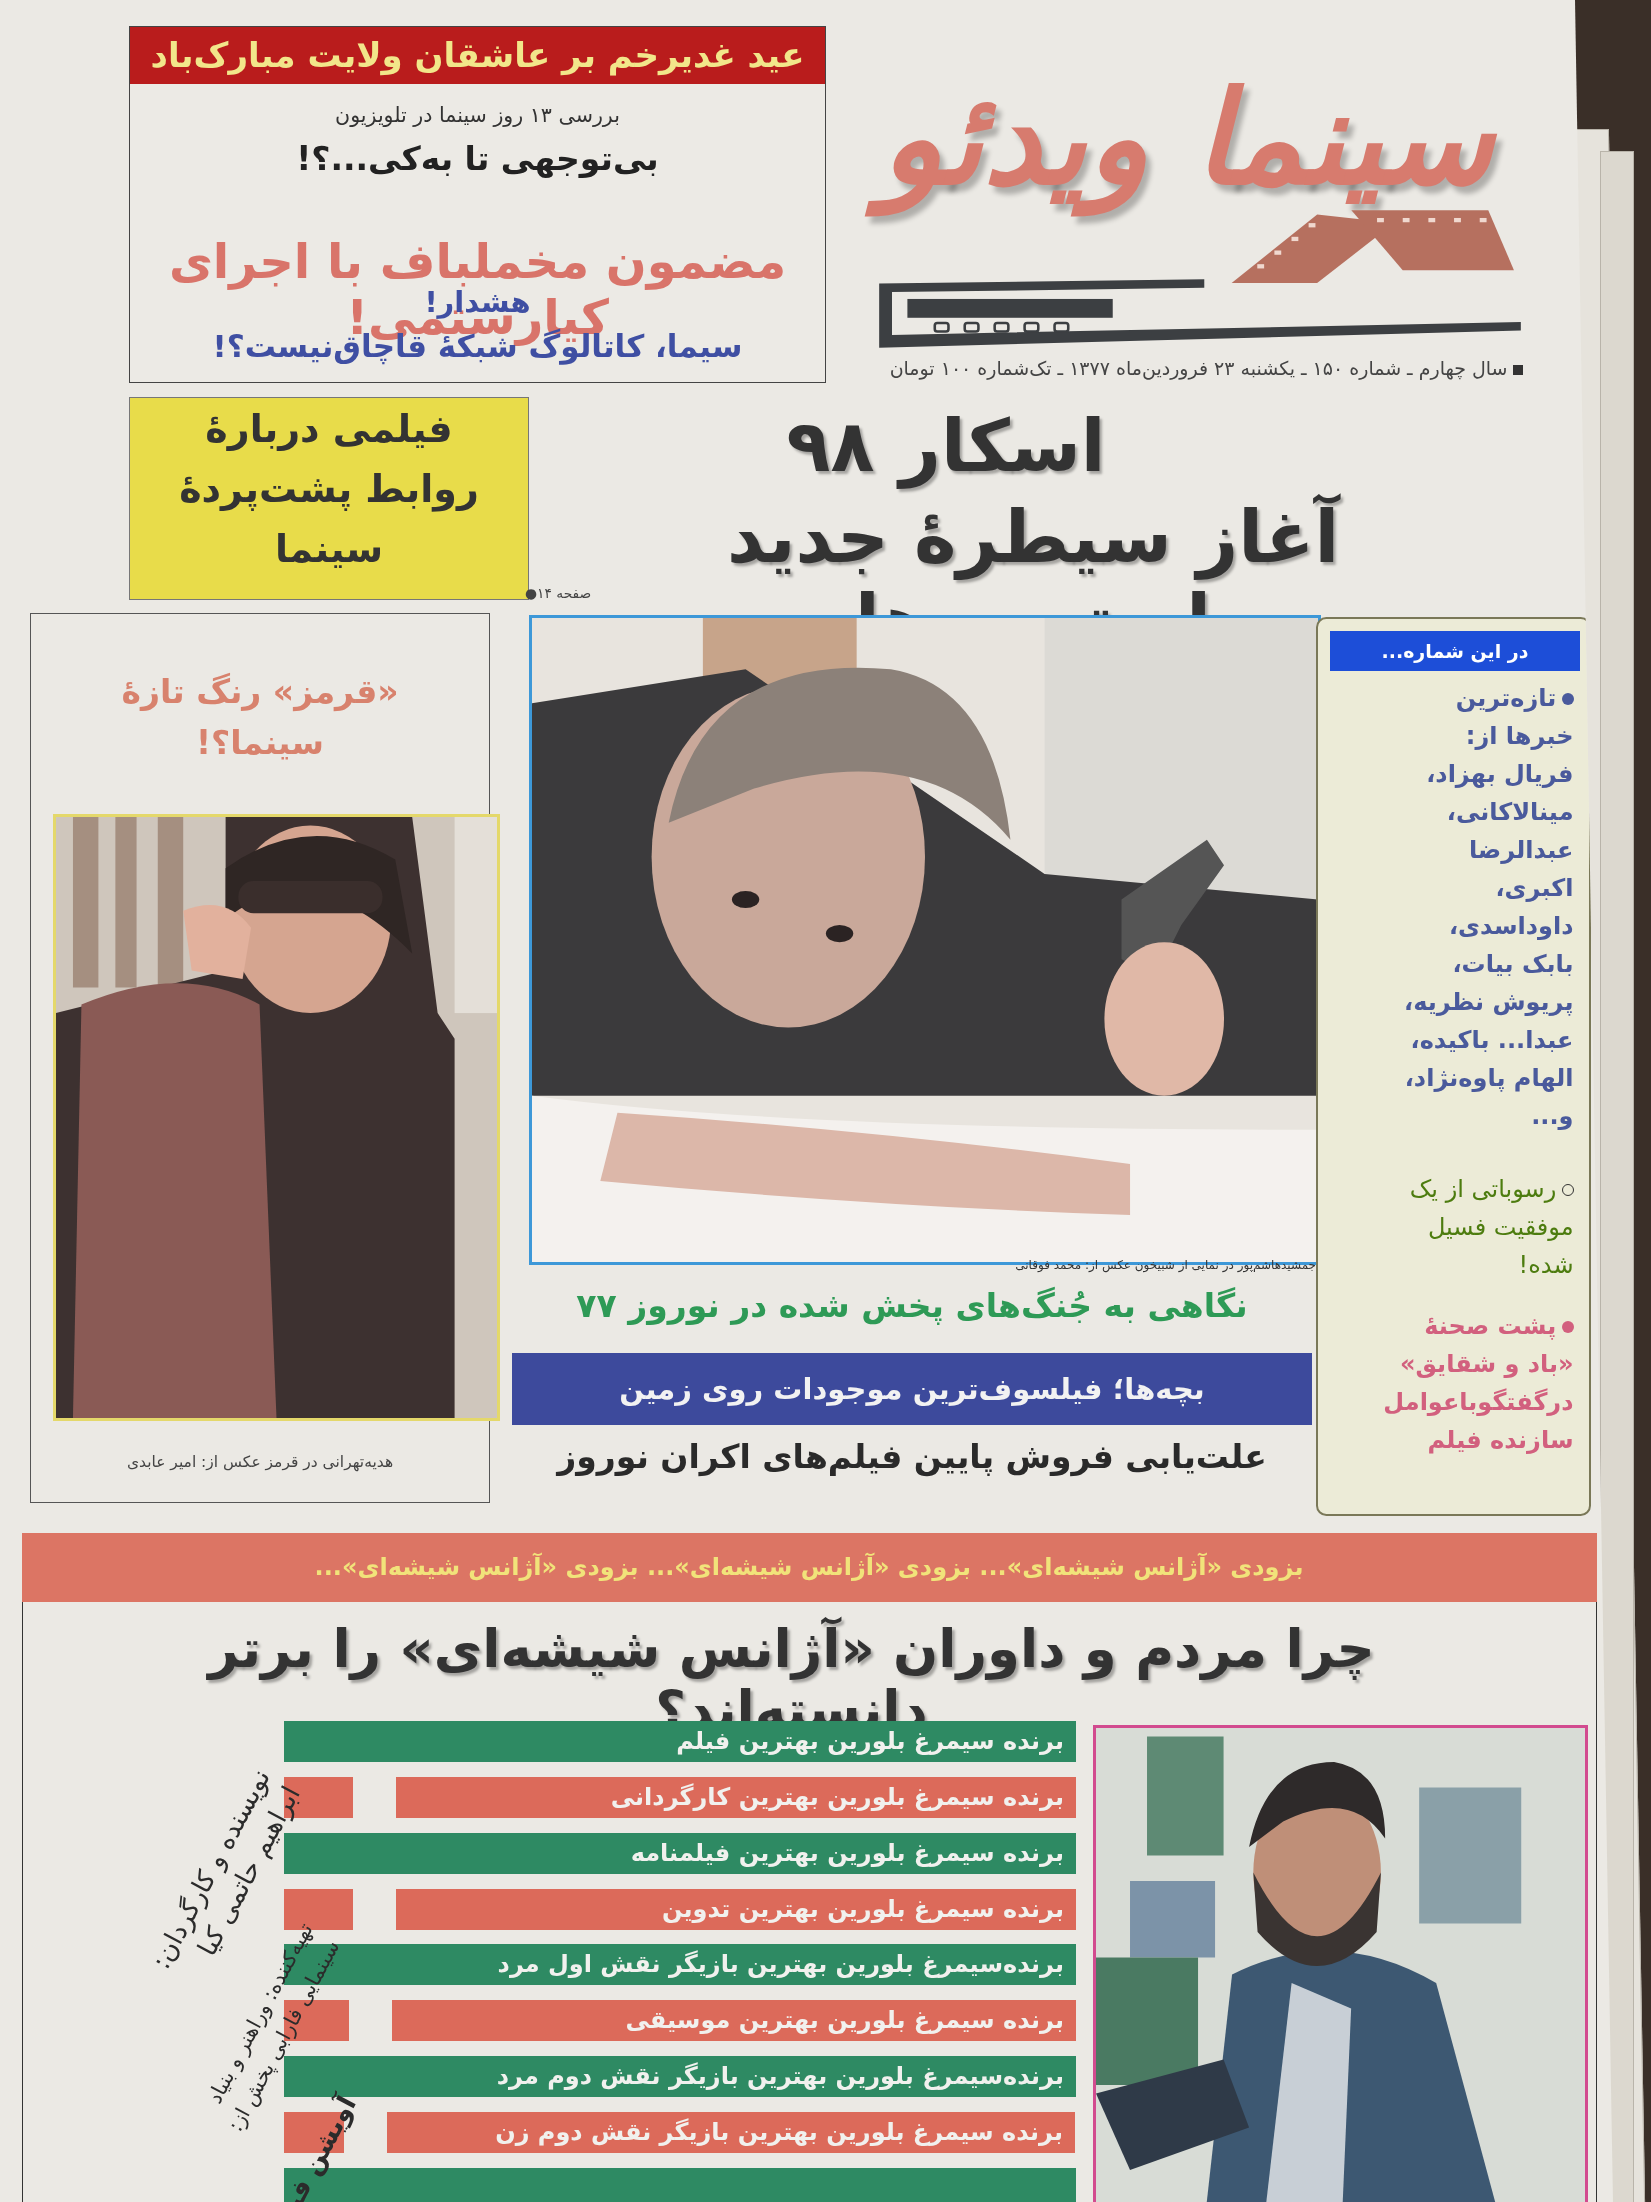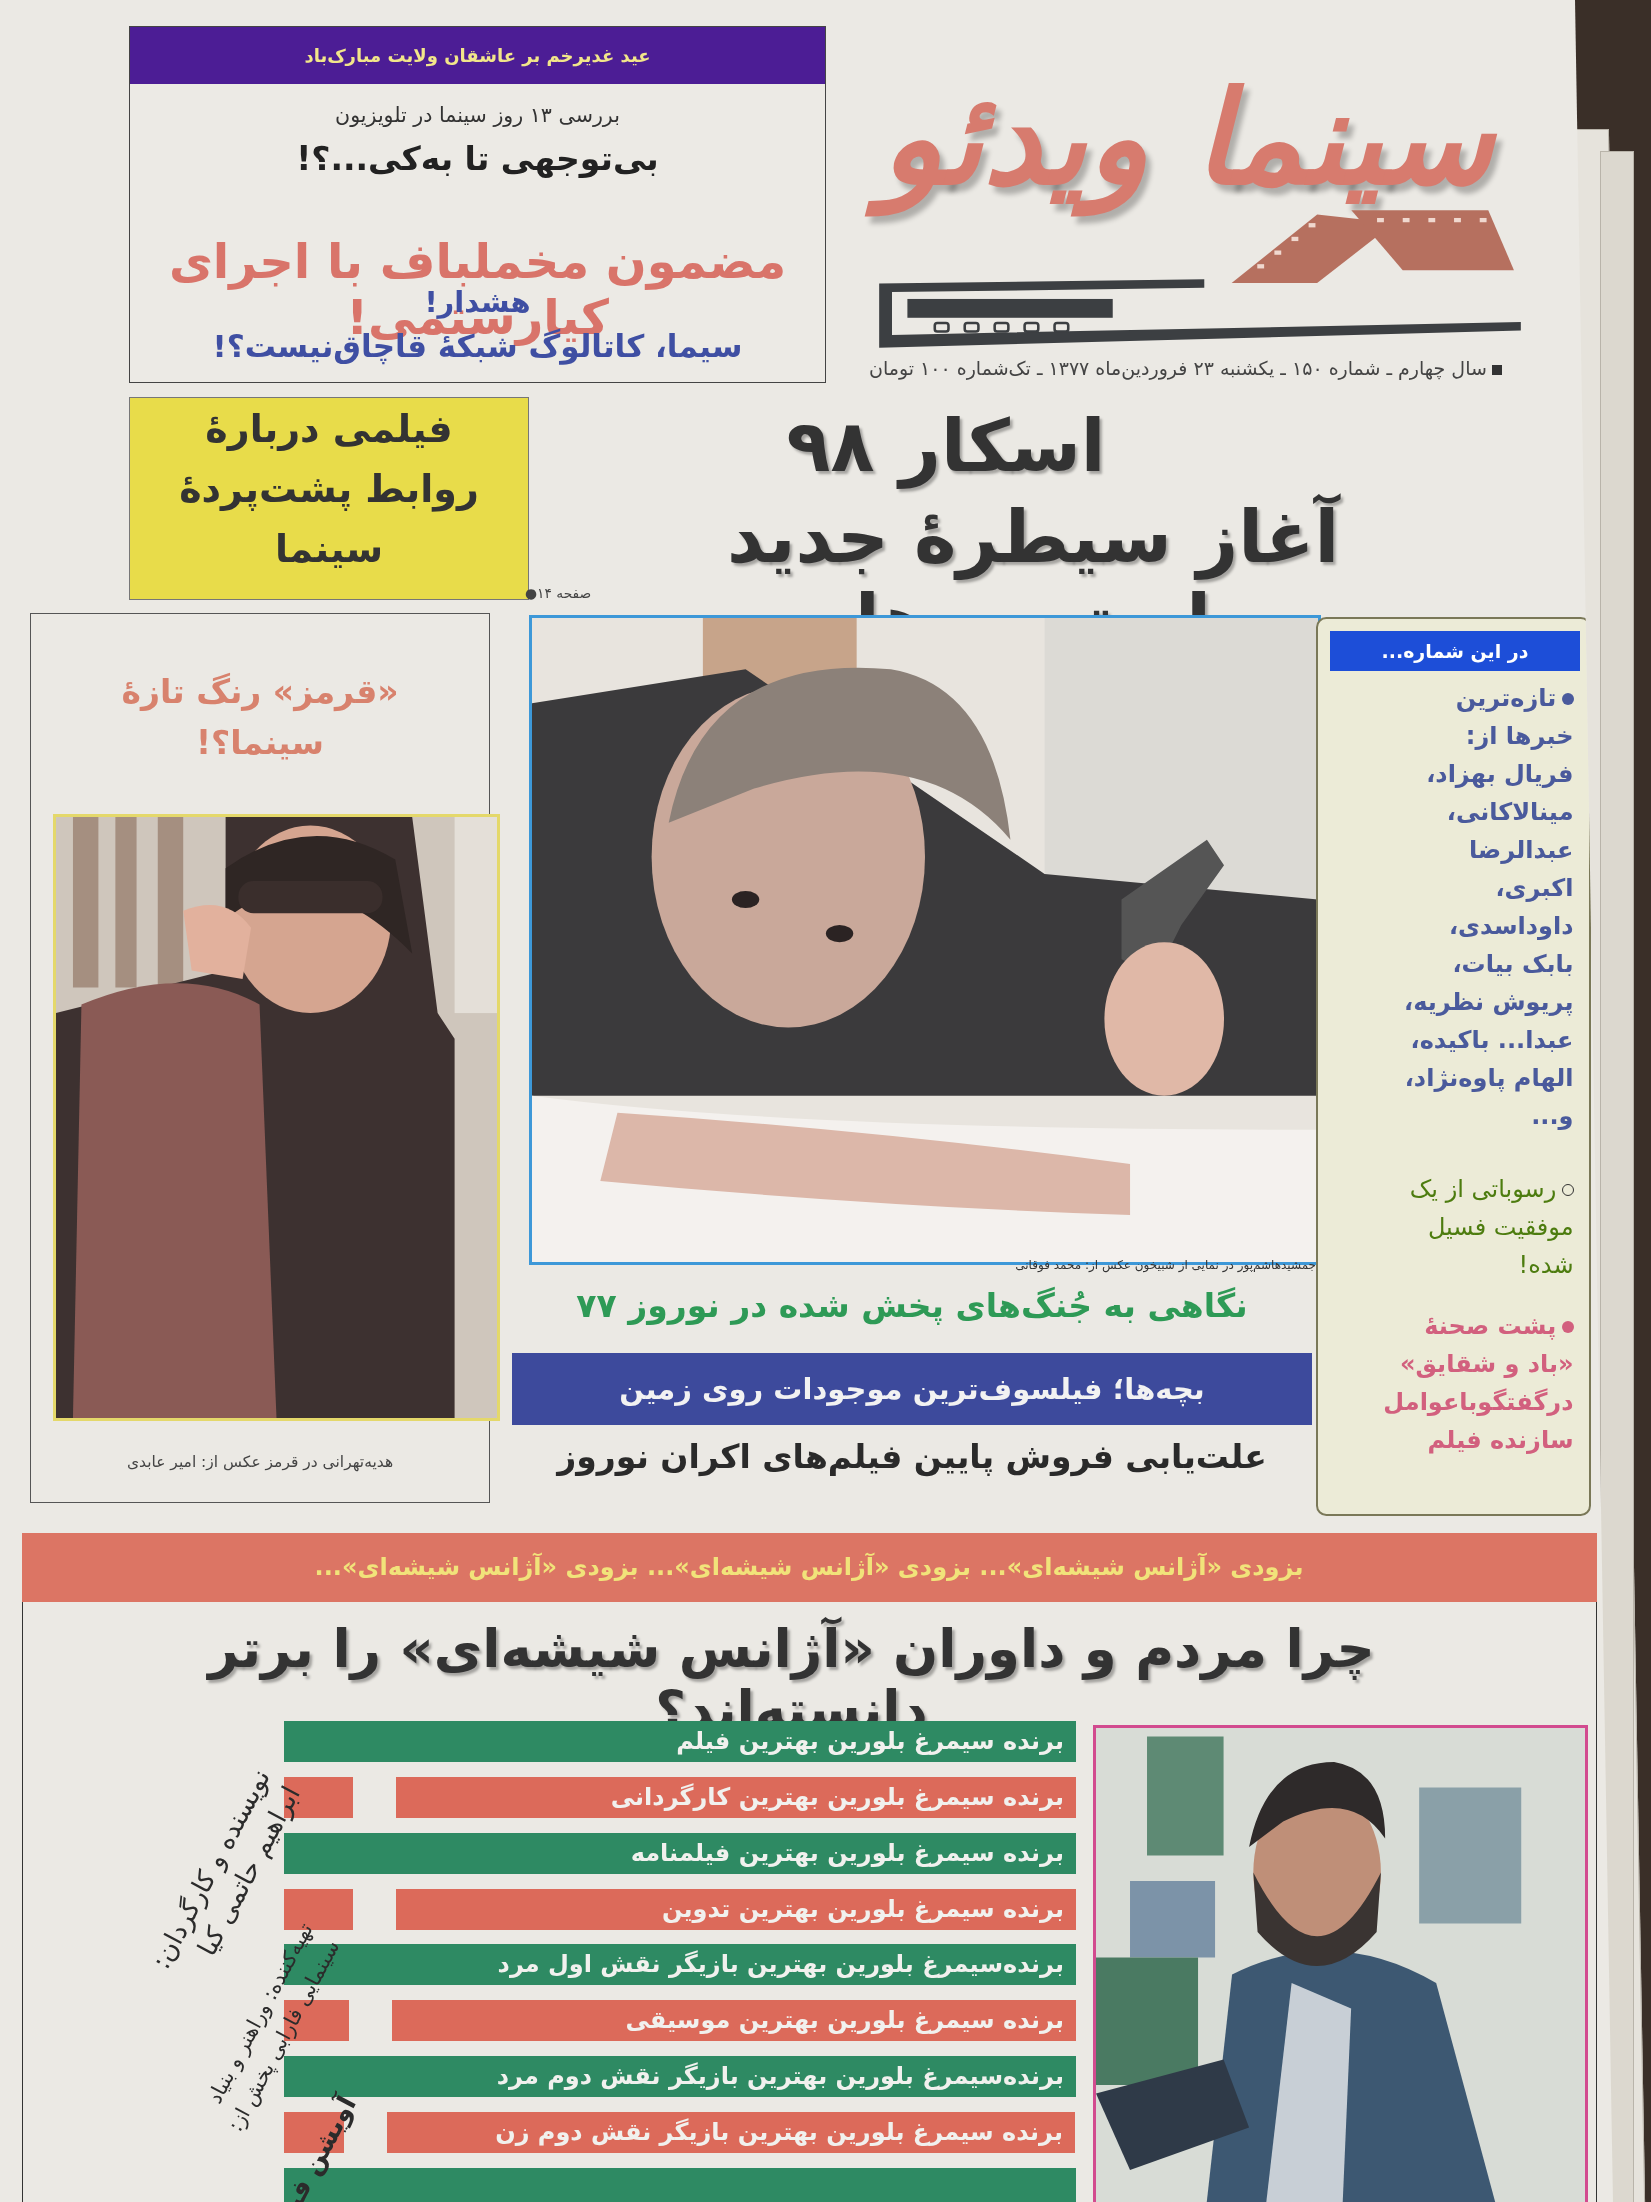--- a/index.html
+++ b/index.html
@@ -15,21 +15,21 @@
   .page {
     position: absolute; left: 0; top: 0; width: 1618px; height: 2203px;
     background: #ebe9e4;
     clip-path: polygon(0 0, 1575px 0, 1613px 2203px, 0 2203px);
   }
   .abs { position: absolute; }
   .rtl { direction: rtl; text-align: center; }
 
   
   .top-box { left: 129px; top: 26px; width: 697px; height: 357px; border: 1.7px solid #444; background: #eceae5; }
-  .green-banner { left: 0; top: 0; width: 100%; height: 57px; background: #4c1d95; color: #f2e68a; font-weight: bold; font-size: 18px; line-height: 57px; }
+  .green-banner { left: 0; top: 0; width: 100%; height: 57px; background: #b91c1c; color: #f2e68a; font-weight: bold; font-size: 34px; line-height: 57px; }
   .tb-sub { left: 0; top: 76px; width: 100%; font-size: 20.6px; color: #333; }
   .tb-q { left: 0; top: 112px; width: 100%; font-size: 33px; color: #222; font-weight: bold; }
   .tb-red { left: 0; top: 206px; width: 100%; font-size: 48px; color: #d9746a; font-weight: bold; }
   .tb-warn { left: 0; top: 258px; width: 100%; font-size: 29px; color: #3f4fa3; font-weight: bold; }
   .tb-blue { left: 0; top: 301px; width: 100%; font-size: 31px; color: #3f4fa3; font-weight: bold; }
 
   
   .masthead-title { left: 860px; top: 52px; width: 654px; height: 172px; font-size: 129px; color: #d77b6e; font-weight: bold; text-shadow: 5.2px 6.9px 5.2px rgba(0,0,0,0.25); line-height: 172px; font-style: italic; }
   .film-strip { left: 1222px; top: 206px; width: 293px; height: 77px; }
   .vcr { left: 873px; top: 275px; width: 654px; height: 77px; }
@@ -110,21 +110,21 @@
     <path d="M5,10 L385,5 L385,15 L20,20 L20,70 L755,55 L755,65 L5,85 Z" fill="#3c3f42"></path>
     <rect x="38" y="28" width="240" height="22" fill="#3c3f42"></rect>
     <g fill="none" stroke="#3c3f42" stroke-width="3">
       <rect x="70" y="56" width="16" height="10" rx="3"></rect>
         <rect x="105" y="56" width="16" height="10" rx="3"></rect>
         <rect x="140" y="56" width="16" height="10" rx="3"></rect>
         <rect x="175" y="56" width="16" height="10" rx="3"></rect>
         <rect x="210" y="56" width="16" height="10" rx="3"></rect>
     </g>
   </svg>
-  <div class="abs issue-line rtl" style="text-align:left;">
+  <div class="abs issue-line rtl" style="text-align:right;">
     <span style="display:inline-block;width:10.3px;height:10.3px;background:#333;margin-left:5.2px;"></span><span>سال چهارم ـ شماره ۱۵۰ ـ یکشنبه ۲۳ فروردین‌ماه ۱۳۷۷ ـ تک‌شماره ۱۰۰ تومان</span>
   </div>
 
   <div class="abs yellow-box rtl">
     <div class="abs line" style="top:8.6px;">فیلمی دربارهٔ</div>
     <div class="abs line" style="top:69px;">روابط پشت‌پردهٔ</div>
     <div class="abs line" style="top:129px;">سینما</div>
   </div>
 
   <div class="abs oscar-1 rtl">اسکار ۹۸</div>

